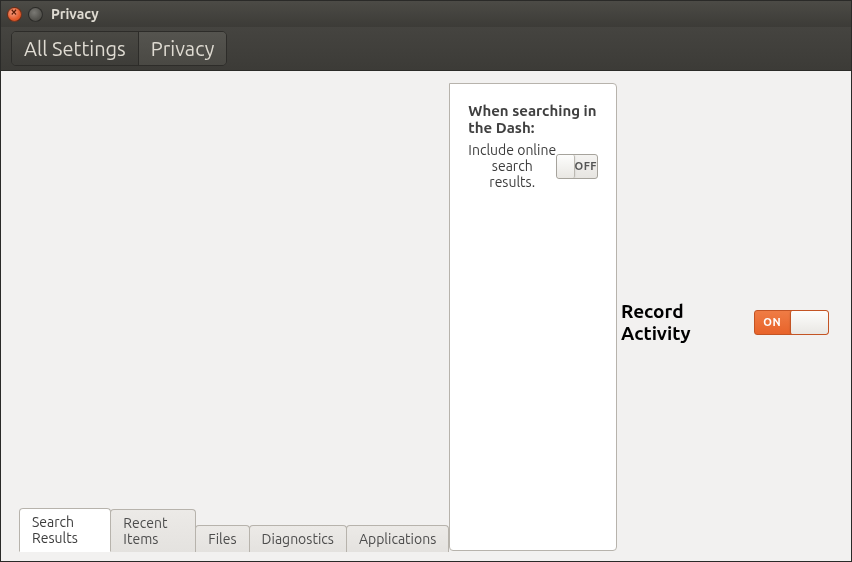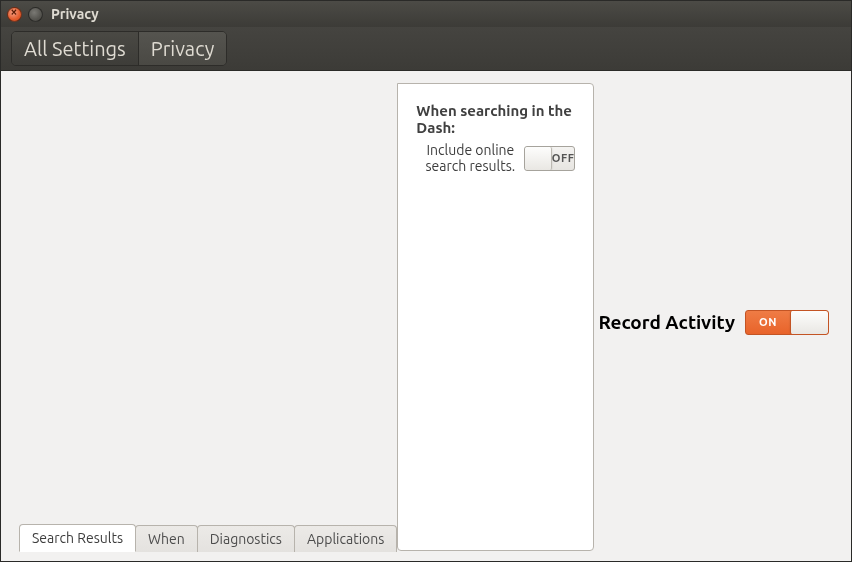--- a/index.html
+++ b/index.html
@@ -208,21 +208,22 @@
   <div class="path-btns">
     <div class="path-btn">All Settings</div>
     <div class="path-btn active">Privacy</div>
   </div>
 </div>
 
 <div class="content">
 
   <div class="tabs-row">
     <div class="tab active">Search Results</div>
-    <div class="tab">When</div>
+    <div class="tab">Recent Items</div>
+    <div class="tab">Files</div>
     <div class="tab">Diagnostics</div>
     <div class="tab">Applications</div>
   </div>
 
   <div class="panel">
     <div class="section-heading">When searching in the Dash:</div>
     <div class="row">
       <div class="desc">Include online search results.</div>
       <div class="toggle">
         <div class="handle"></div>

